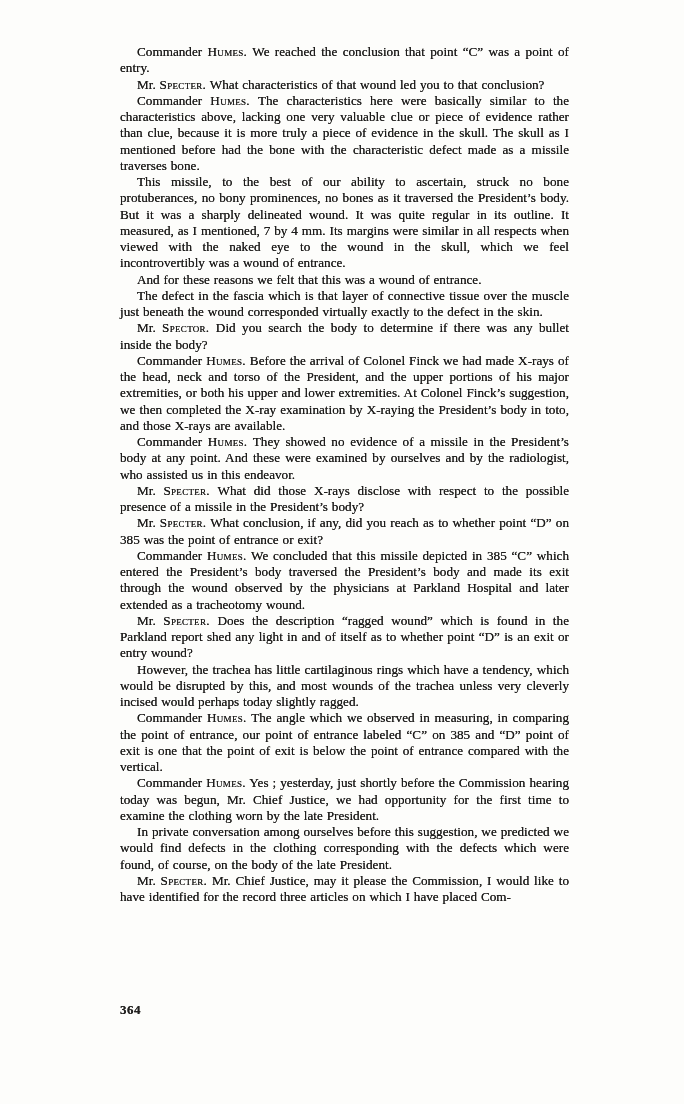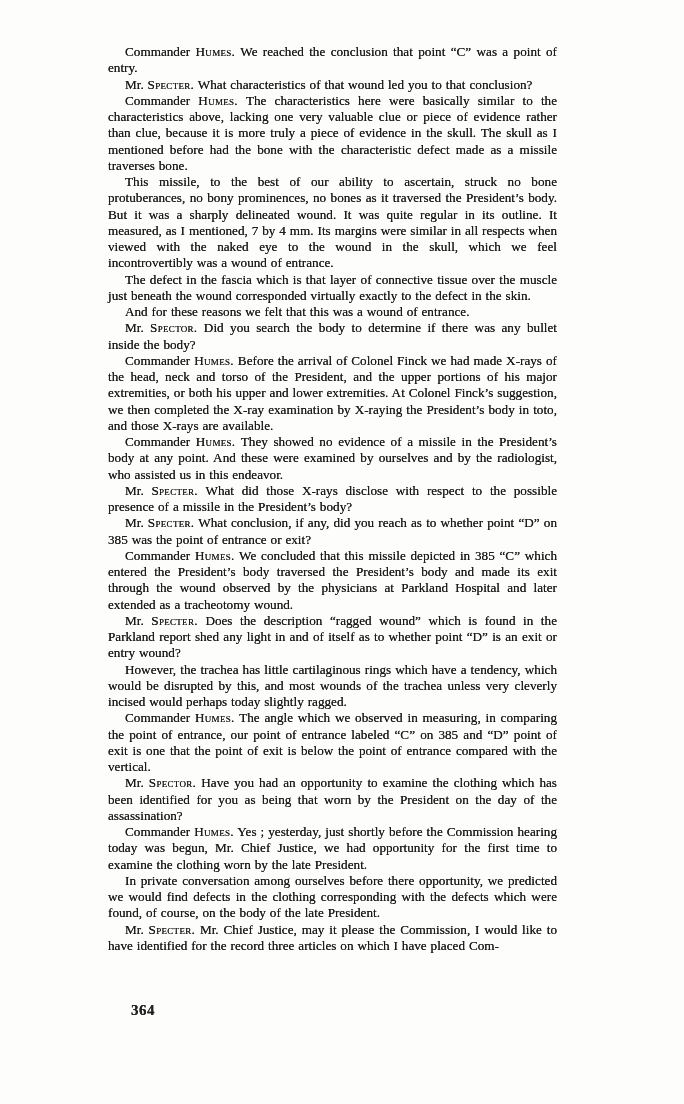--- a/index.html
+++ b/index.html
@@ -11,21 +11,21 @@
     position: relative;
     width: 684px;
     height: 1104px;
     background: #fdfdfb;
     overflow: hidden;
     font-family: "Liberation Serif", "DejaVu Serif", serif;
     color: #1e1d1c;
   }
   .text-block {
     position: absolute;
-    left: 108px;
+    left: 120px;
     top: 44px;
     width: 449px;
   }
   p.para {
     margin: 0;
     padding: 0;
     font-size: 13.2px;
     line-height: 16.25px;
     text-align: justify;
     text-indent: 17px;
@@ -34,48 +34,47 @@
   }
   .speaker-lead {
     
   }
   .speaker-name {
     font-variant: small-caps;
     letter-spacing: 0.3px;
   }
   .page-number {
     position: absolute;
-    left: 131px;
+    left: 120px;
     top: 1002px;
-    font-size: 15px;
+    font-size: 13px;
     font-weight: 700;
     letter-spacing: 0.5px;
     color: #232221;
     text-shadow: 0 0 0.4px #2a2927;
   }
 </style>
 </head>
 <body>
 
 <div class="scan-page">
   <div class="text-block">
       <p class="para"><span class="speaker-lead">Commander </span><span class="speaker-name">Humes.</span> We reached the conclusion that point “C” was a point of entry.</p>
       <p class="para"><span class="speaker-lead">Mr. </span><span class="speaker-name">Specter.</span> What characteristics of that wound led you to that conclusion?</p>
       <p class="para"><span class="speaker-lead">Commander </span><span class="speaker-name">Humes.</span> The characteristics here were basically similar to the characteristics above, lacking one very valuable clue or piece of evidence rather than clue, because it is more truly a piece of evidence in the skull.  The skull as I mentioned before had the bone with the characteristic defect made as a missile traverses bone.</p>
       <p class="para">This missile, to the best of our ability to ascertain, struck no bone protuberances, no bony prominences, no bones as it traversed the President’s body. But it was a sharply delineated wound.  It was quite regular in its outline. It measured, as I mentioned, 7 by 4 mm.  Its margins were similar in all respects when viewed with the naked eye to the wound in the skull, which we feel incontrovertibly was a wound of entrance.</p>
+      <p class="para">And for these reasons we felt that this was a wound of entrance.</p>
       <p class="para">The defect in the fascia which is that layer of connective tissue over the muscle just beneath the wound corresponded virtually exactly to the defect in the skin.</p>
-      <p class="para">And for these reasons we felt that this was a wound of entrance.</p>
       <p class="para"><span class="speaker-lead">Mr. </span><span class="speaker-name">Spector.</span> Did you search the body to determine if there was any bullet inside the body?</p>
       <p class="para"><span class="speaker-lead">Commander </span><span class="speaker-name">Humes.</span> Before the arrival of Colonel Finck we had made X-rays of the head, neck and torso of the President, and the upper portions of his major extremities, or both his upper and lower extremities.  At Colonel Finck’s suggestion, we then completed the X-ray examination by X-raying the President’s body in toto, and those X-rays are available.</p>
       <p class="para"><span class="speaker-lead">Commander </span><span class="speaker-name">Humes.</span> They showed no evidence of a missile in the President’s body at any point.  And these were examined by ourselves and by the radiologist, who assisted us in this endeavor.</p>
       <p class="para"><span class="speaker-lead">Mr. </span><span class="speaker-name">Specter.</span> What did those X-rays disclose with respect to the possible presence of a missile in the President’s body?</p>
       <p class="para"><span class="speaker-lead">Mr. </span><span class="speaker-name">Specter.</span> What conclusion, if any, did you reach as to whether point “D” on 385 was the point of entrance or exit?</p>
       <p class="para"><span class="speaker-lead">Commander </span><span class="speaker-name">Humes.</span> We concluded that this missile depicted in 385 “C” which entered the President’s body traversed the President’s body and made its exit through the wound observed by the physicians at Parkland Hospital and later extended as a tracheotomy wound.</p>
       <p class="para"><span class="speaker-lead">Mr. </span><span class="speaker-name">Specter.</span> Does the description “ragged wound” which is found in the Parkland report shed any light in and of itself as to whether point “D” is an exit or entry wound?</p>
       <p class="para">However, the trachea has little cartilaginous rings which have a tendency, which would be disrupted by this, and most wounds of the trachea unless very cleverly incised would perhaps today slightly ragged.</p>
       <p class="para"><span class="speaker-lead">Commander </span><span class="speaker-name">Humes.</span> The angle which we observed in measuring, in comparing the point of entrance, our point of entrance labeled “C” on 385 and “D” point of exit is one that the point of exit is below the point of entrance compared with the vertical.</p>
-      <p class="para"><span class="speaker-lead">Mr. </span><span class="speaker-name">Spector.</span> Have you had an opportunity to examine the clothing which has been identified for you as being that worn by the President on the day of the assassination?</p>
       <p class="para"><span class="speaker-lead">Commander </span><span class="speaker-name">Humes.</span> Yes ; yesterday, just shortly before the Commission hearing today was begun, Mr. Chief Justice, we had opportunity for the first time to examine the clothing worn by the late President.</p>
-      <p class="para">In private conversation among ourselves before there opportunity, we predicted we would find defects in the clothing corresponding with the defects which were found, of course, on the body of the late President.</p>
+      <p class="para">In private conversation among ourselves before this suggestion, we predicted we would find defects in the clothing corresponding with the defects which were found, of course, on the body of the late President.</p>
       <p class="para"><span class="speaker-lead">Mr. </span><span class="speaker-name">Specter.</span> Mr. Chief Justice, may it please the Commission, I would like to have identified for the record three articles on which I have placed Com-</p>
     </div>
   <div class="page-number">364</div>
 </div>
 
 </body></html>

